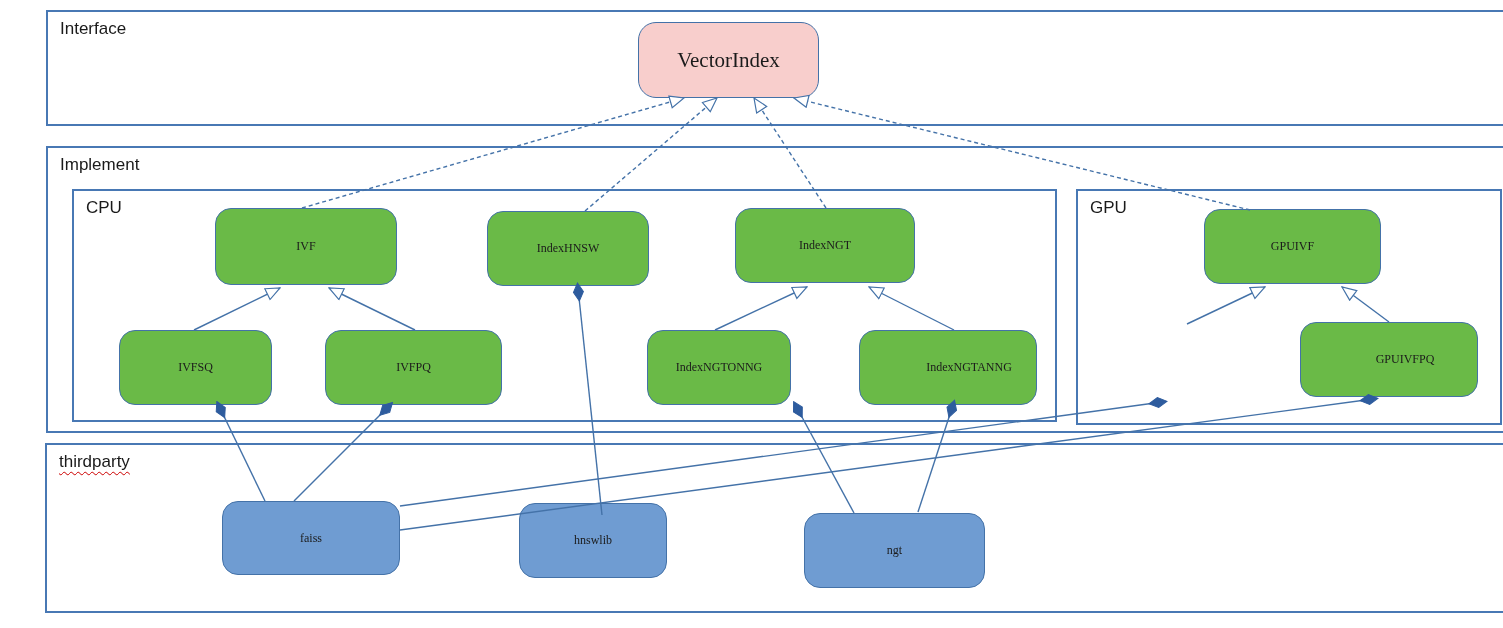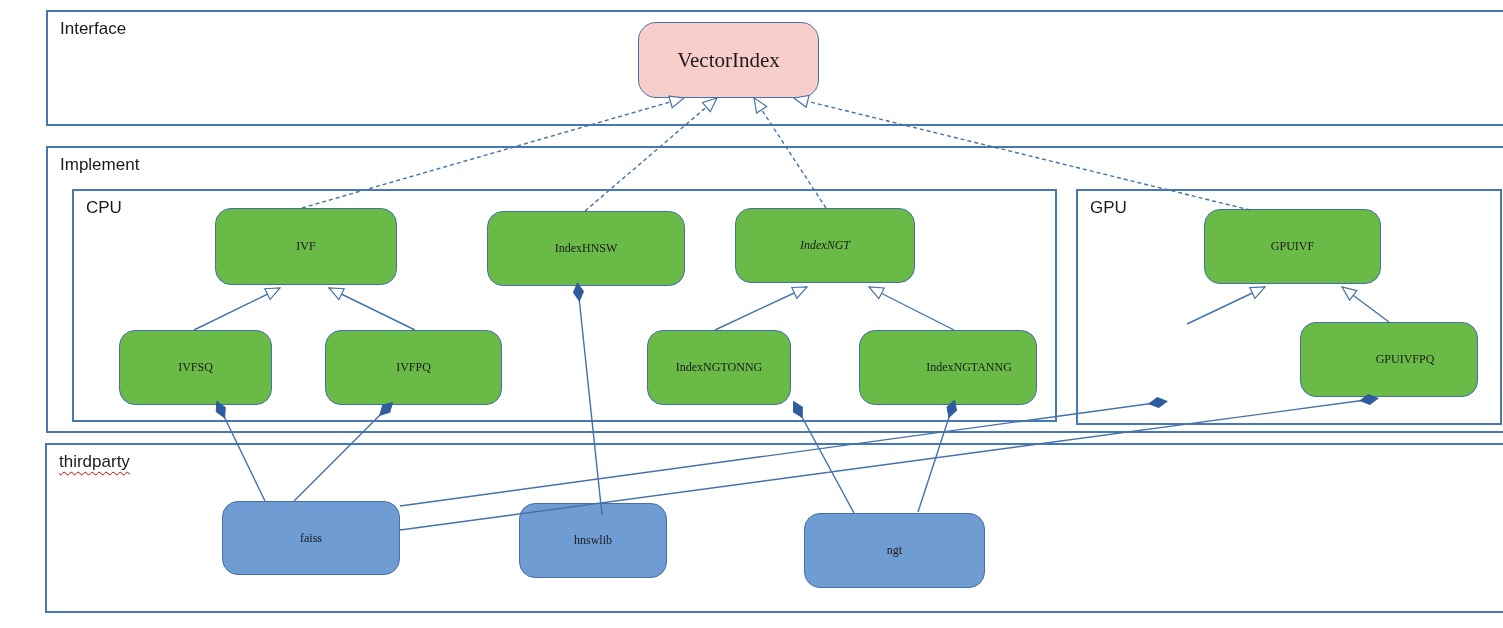--- a/index.html
+++ b/index.html
@@ -62,22 +62,22 @@
     <div class="container-label">GPU</div>
   </div>
 
   <div class="container" style="left:13px;top:443px;width:1474px;height:170px;">
     <div class="container-label squiggle">thirdparty</div>
   </div>
 
   <div class="node interface" style="left:606px;top:22px;width:181px;height:76px;">VectorIndex</div>
 
   <div class="node class" style="left:183px;top:208px;width:182px;height:77px;">IVF</div>
-  <div class="node class" style="left:455px;top:211px;width:198px;height:75px;">IndexHNSW</div>
-  <div class="node class" style="left:703px;top:208px;width:180px;height:75px;font-style:italic;">IndexNGT</div>
+  <div class="node class" style="left:455px;top:211px;width:162px;height:75px;">IndexHNSW</div>
+  <div class="node class" style="left:703px;top:208px;width:180px;height:75px;">IndexNGT</div>
   <div class="node class" style="left:87px;top:330px;width:153px;height:75px;">IVFSQ</div>
   <div class="node class" style="left:293px;top:330px;width:177px;height:75px;">IVFPQ</div>
   <div class="node class" style="left:615px;top:330px;width:144px;height:75px;">IndexNGTONNG</div>
   <div class="node class" style="left:827px;top:330px;width:178px;height:75px;padding-left:42px;">IndexNGTANNG</div>
 
   <div class="node class" style="left:1172px;top:209px;width:177px;height:75px;">GPUIVF</div>
   <div class="node class" style="left:1268px;top:322px;width:178px;height:75px;padding-left:32px;">GPUIVFPQ</div>
 
   <div class="node thirdparty" style="left:190px;top:501px;width:178px;height:74px;">faiss</div>
   <div class="node thirdparty" style="left:487px;top:503px;width:148px;height:75px;">hnswlib</div>

